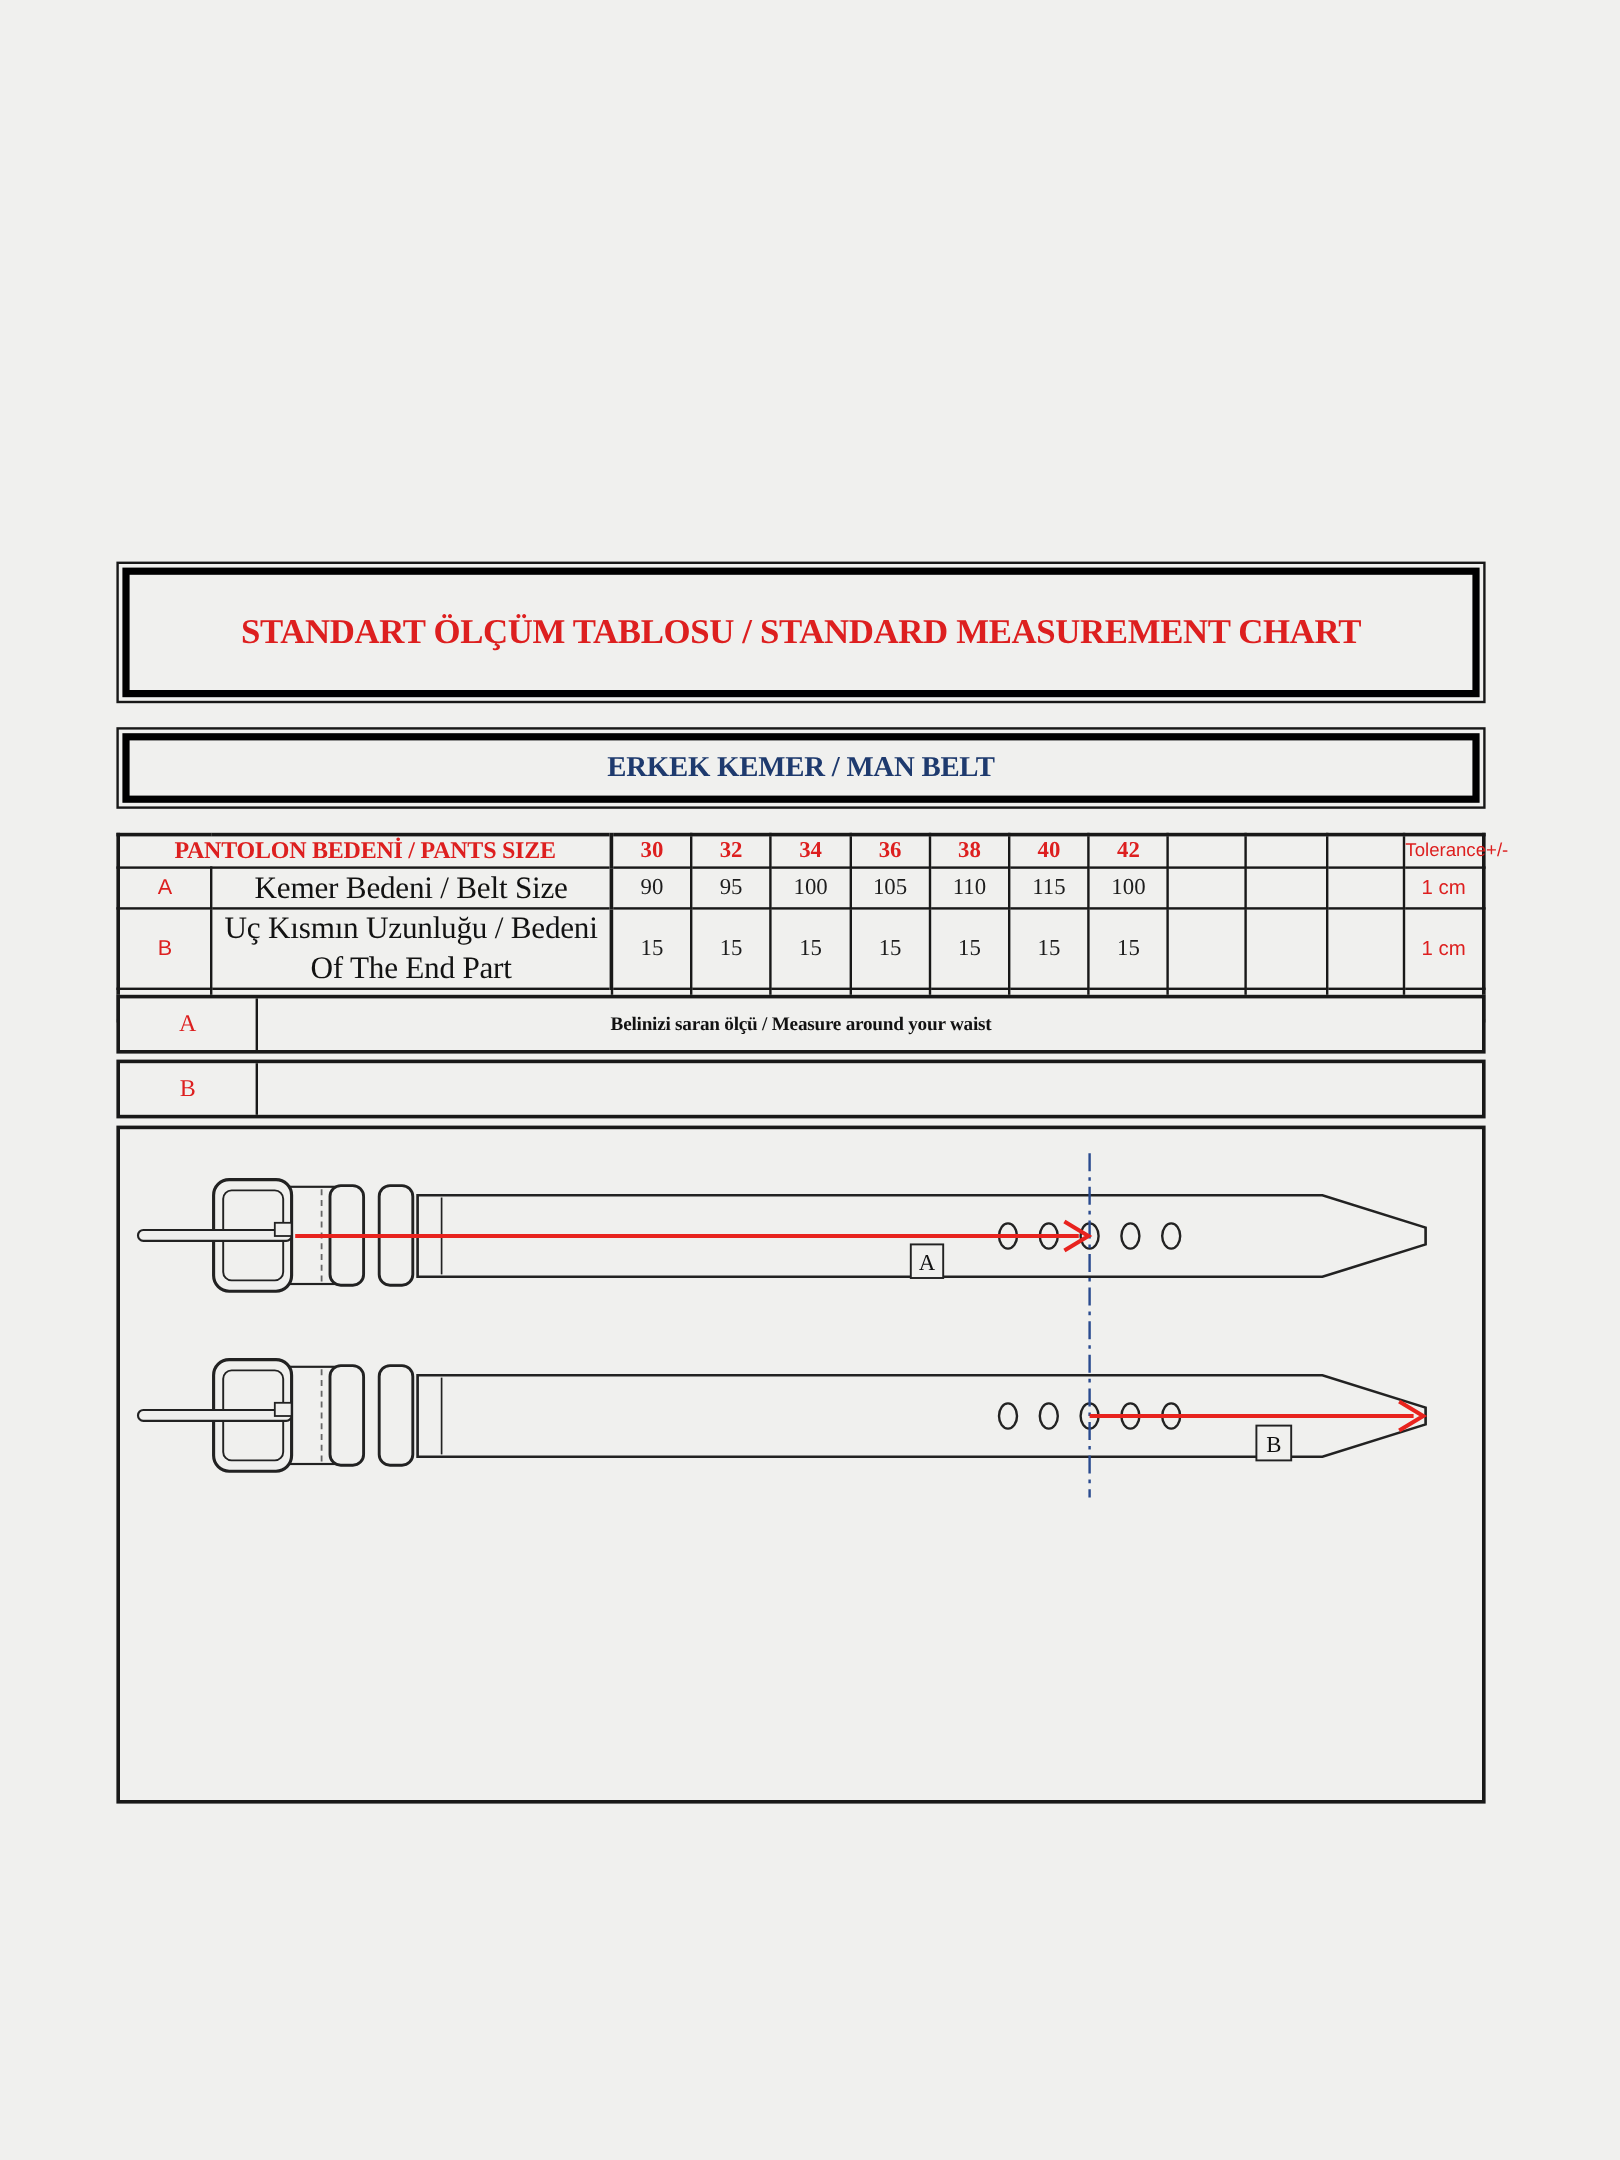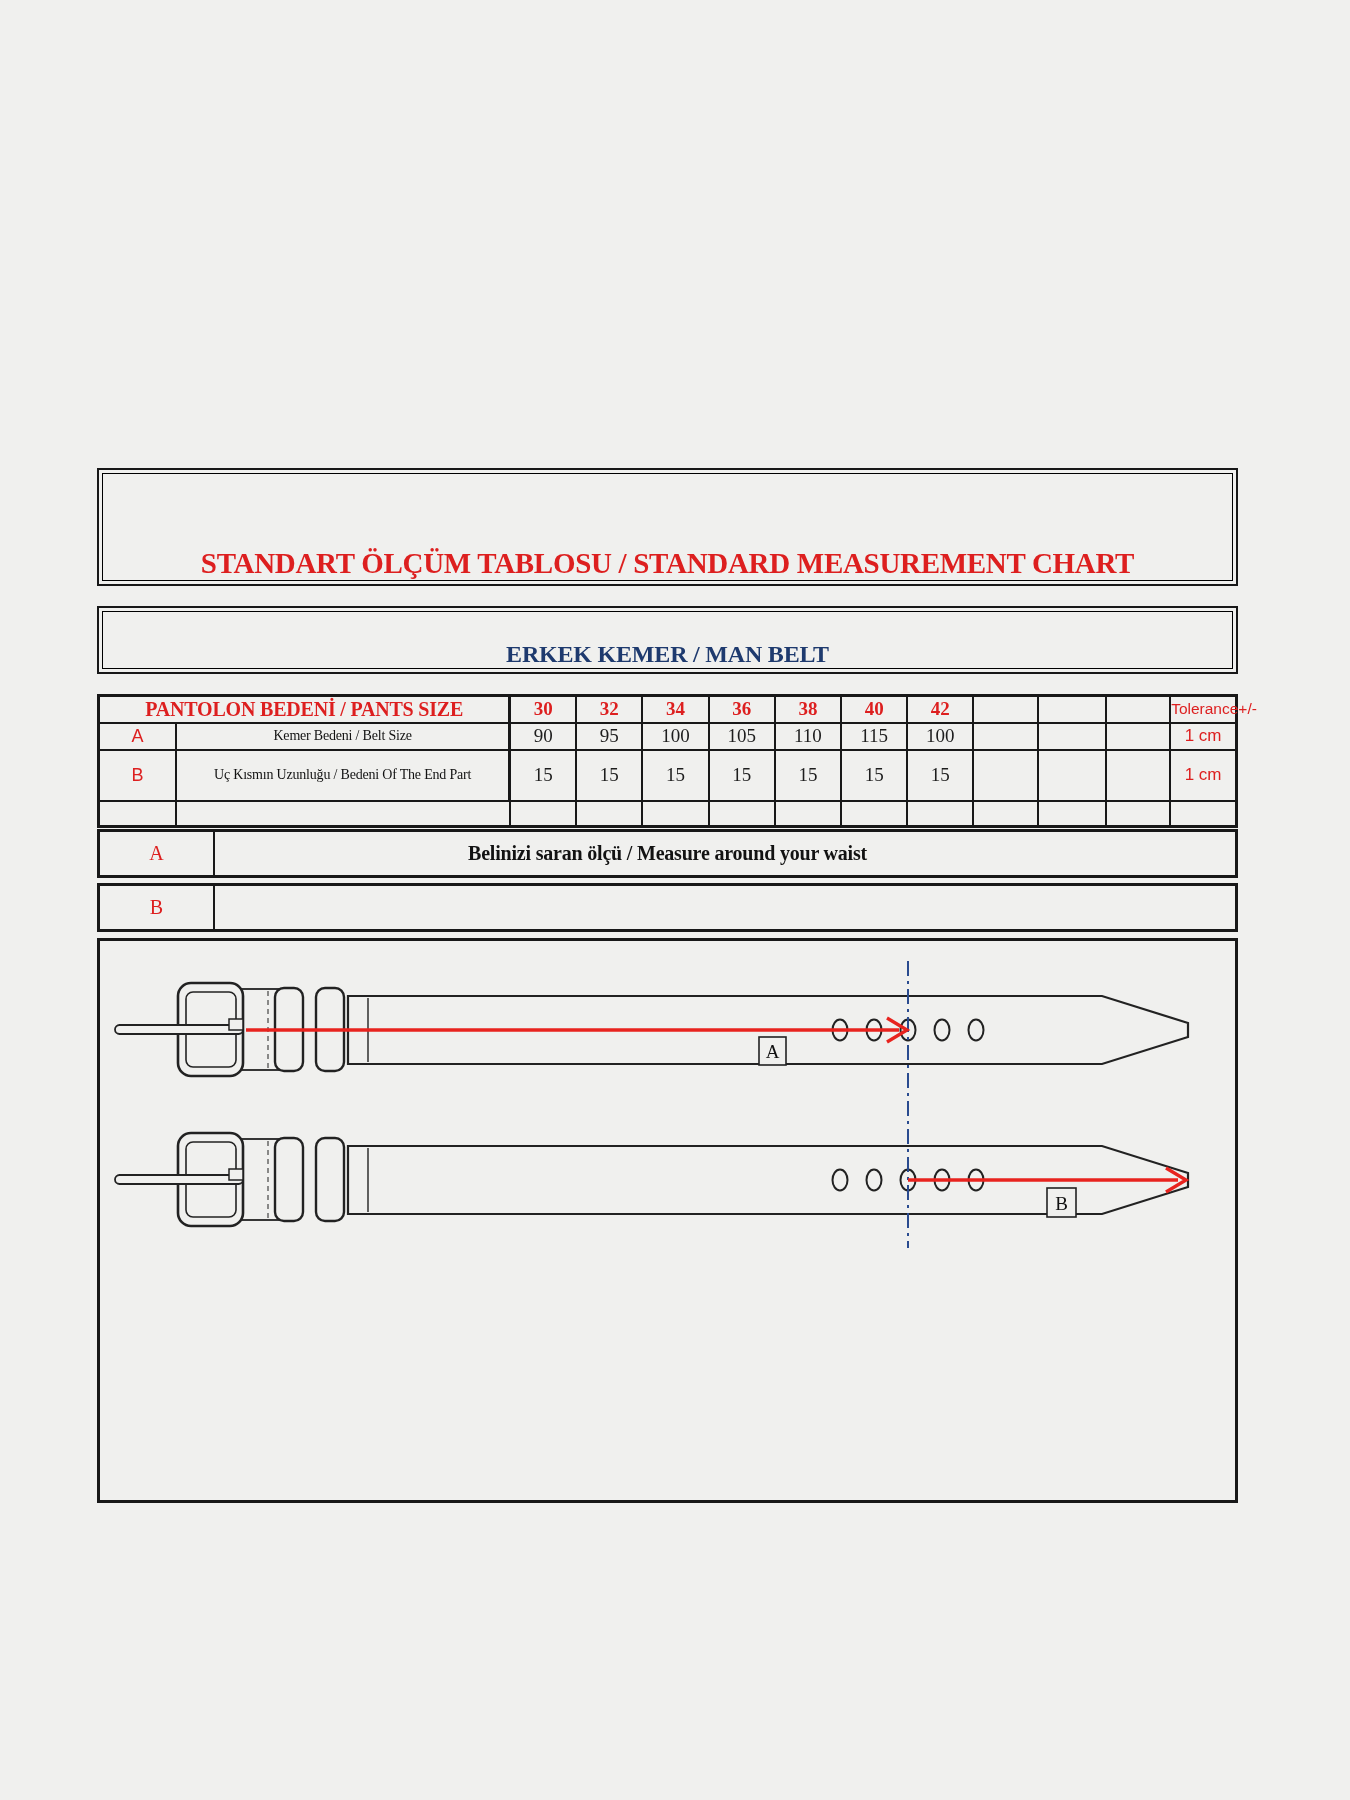--- a/index.html
+++ b/index.html
@@ -8,22 +8,22 @@
     background:#f0f0ee;
     font-family:"Liberation Serif", serif;
   }
   
   .dbl{
     position:absolute;left:97px;width:1141px;
     border:2px solid #181818;background:var(--bg);
     box-sizing:border-box;
   }
   .dbl .inner{
-    position:absolute;inset:3px;border:1px solid #000000;
-    display:flex;align-items:flex-end;justify-content:center;
+    position:absolute;inset:3px;border:6px solid #000000;
+    display:flex;align-items:center;justify-content:center;
   }
   .title-box{top:468px;height:118px;}
   .subtitle-box{top:606px;height:68px;}
   .title-text{
     color:var(--red);font-weight:bold;font-size:29px;letter-spacing:-.3px;white-space:nowrap;
   }
   .subtitle-text{
     color:var(--navy);font-weight:bold;font-size:24px;letter-spacing:-.2px;white-space:nowrap;
   }
   
@@ -37,21 +37,21 @@
     vertical-align:middle;text-align:center;
   }
   tr.r-hdr{height:27px;margin-top:41px;} tr.r-a{height:27px;} tr.r-b{height:51px;} tr.r-sp{height:26px;}
   td.hl{
     color:var(--red);font-weight:bold;font-size:20px;letter-spacing:-.2px;
     border-right-width:3px !important;white-space:nowrap;
   }
   td.sz{color:var(--red);font-weight:bold;font-size:19px;}
   td.key{color:var(--red);font-family:"Liberation Sans",sans-serif;font-size:18px;}
   td.lbl{
-    text-align:left;color:#121212;font-size:14px;line-height:1.25;
+    text-align:left;color:#121212;font-size:26px;line-height:1.25;
     padding-left:3px;border-right-width:3px !important;letter-spacing:-.2px;
   }
   td.val{color:#1d1d1d;font-size:19px;}
   td.tolh{
     color:var(--red);font-family:"Liberation Sans",sans-serif;font-size:15.5px;
     white-space:nowrap;
   }
   td.tolv{
     color:var(--red);font-family:"Liberation Sans",sans-serif;font-size:17px;
     white-space:nowrap;
@@ -62,21 +62,21 @@
     border:3px solid #181818;background:var(--bg);box-sizing:border-box;
   }
   .legend-key{
     position:absolute;left:0;top:0;bottom:0;width:113px;
     border-right:2.5px solid #181818;
     display:flex;align-items:center;justify-content:center;
     color:var(--red);font-size:20px;
   }
   .legend-text{
     position:absolute;inset:0;display:flex;align-items:center;justify-content:center;
-    color:#121212;font-weight:bold;font-size:20px;letter-spacing:-.2px;
+    color:#121212;font-weight:bold;font-size:16px;letter-spacing:-.2px;
   }
   
   .diagram-box{
     position:absolute;left:97px;top:938px;width:1141px;height:565px;
     border:3px solid #181818;background:var(--bg);box-sizing:border-box;
   }
   .diagram-box svg{position:absolute;left:0;top:0;}
 </style>
 </head>
 <body style="background: rgb(240, 240, 238);">

